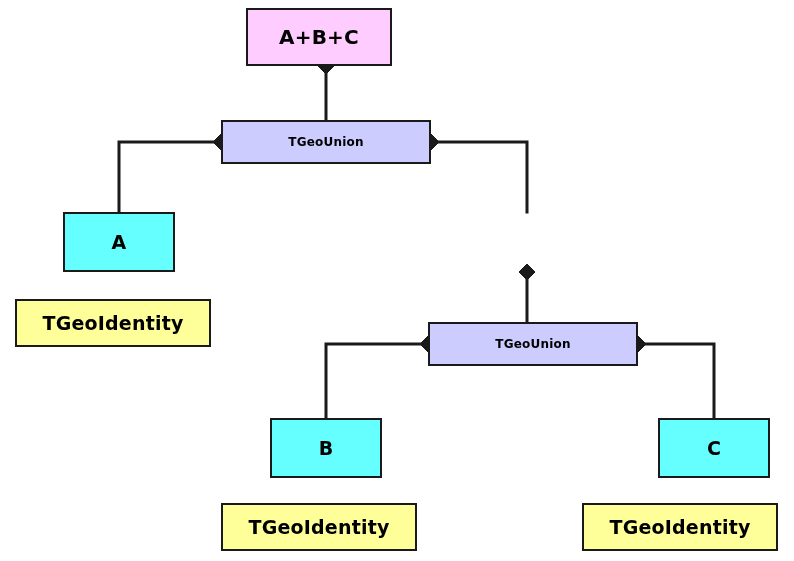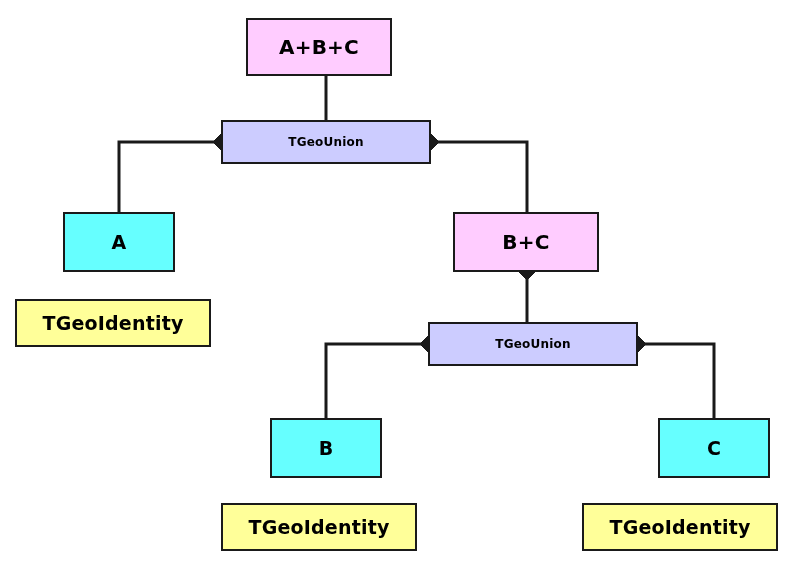--- a/index.html
+++ b/index.html
@@ -70,39 +70,36 @@
       <polyline points="431,142 527,142 527,212" fill="none" stroke="#1a1a1a" stroke-width="3" stroke-linecap="square" stroke-linejoin="miter"></polyline>
       <polygon points="431,134 439,142 431,150 423,142" fill="#1a1a1a" stroke="#1a1a1a" stroke-width="1"></polygon>
       <polyline points="527,272 527,322" fill="none" stroke="#1a1a1a" stroke-width="3" stroke-linecap="square" stroke-linejoin="miter"></polyline>
       <polygon points="527,264 535,272 527,280 519,272" fill="#1a1a1a" stroke="#1a1a1a" stroke-width="1"></polygon>
       <polyline points="428,344 326,344 326,418" fill="none" stroke="#1a1a1a" stroke-width="3" stroke-linecap="square" stroke-linejoin="miter"></polyline>
       <polygon points="428,336 436,344 428,352 420,344" fill="#1a1a1a" stroke="#1a1a1a" stroke-width="1"></polygon>
       <polyline points="638,344 714,344 714,418" fill="none" stroke="#1a1a1a" stroke-width="3" stroke-linecap="square" stroke-linejoin="miter"></polyline>
       <polygon points="638,336 646,344 638,352 630,344" fill="#1a1a1a" stroke="#1a1a1a" stroke-width="1"></polygon>
     </svg>
 
-  <div class="node node-composite" style="left: 246px; top: 8px; width: 146px; height: 58px; margin-top: 10px;">
+  <div class="node node-composite" style="left: 246px; top: 8px; width: 146px; height: 58px;">
     <span>A+B+C</span>
   </div>
 
   <div class="node node-union" style="left: 221px; top: 120px; width: 210px; height: 44px;">
     <span>TGeoUnion</span>
   </div>
 
   <div class="node node-leaf" style="left: 63px; top: 212px; width: 112px; height: 60px;">
     <span>A</span>
   </div>
 
   <div class="node node-identity" style="left: 15px; top: 299px; width: 196px; height: 48px;">
     <span>TGeoIdentity</span>
   </div>
 
-  <div class="node node-composite" style="left: 453px; top: 212px; width: 146px; height: 60px;">
-    <span>B+C</span>
-  </div>
 
   <div class="node node-union" style="left: 428px; top: 322px; width: 210px; height: 44px;">
     <span>TGeoUnion</span>
   </div>
 
   <div class="node node-leaf" style="left: 270px; top: 418px; width: 112px; height: 60px;">
     <span>B</span>
   </div>
 
   <div class="node node-identity" style="left: 221px; top: 503px; width: 196px; height: 48px;">

